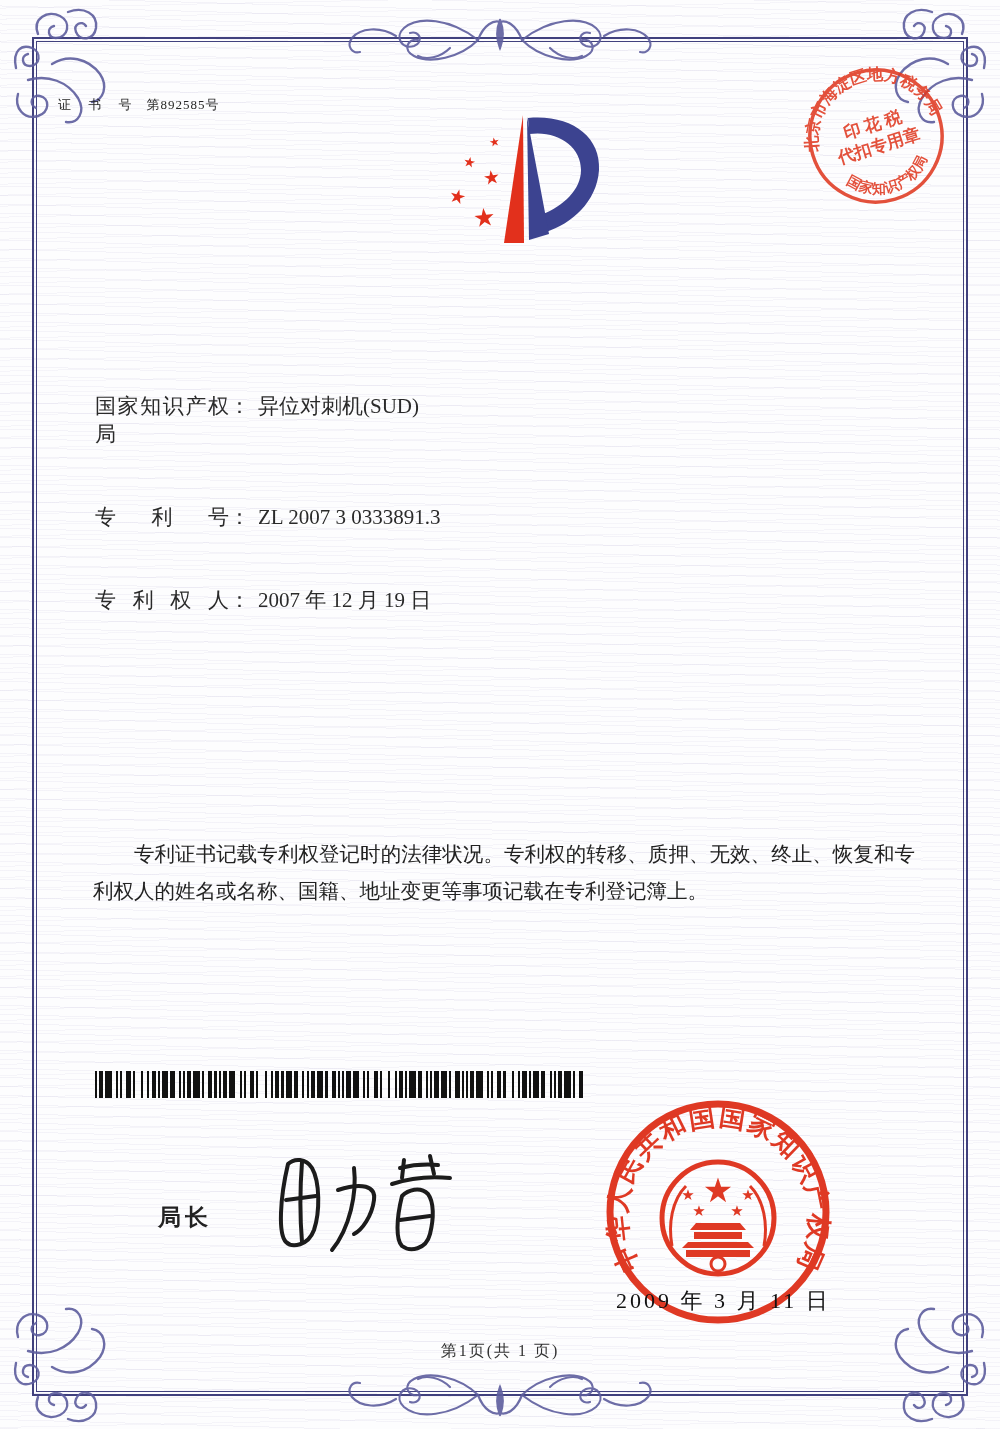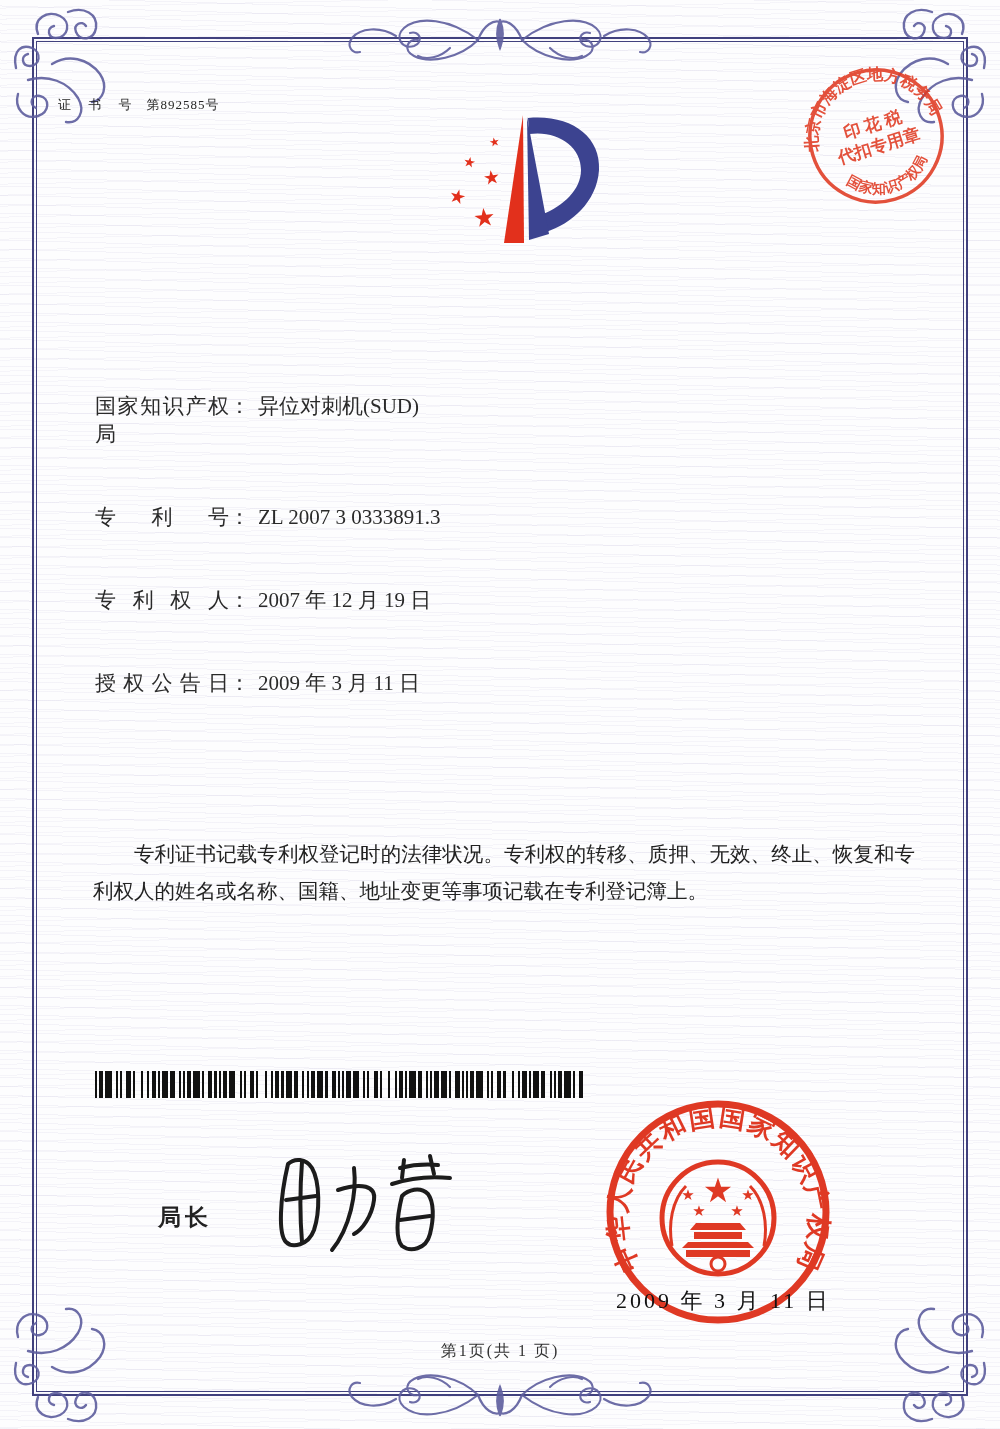--- a/index.html
+++ b/index.html
@@ -162,23 +162,20 @@
   <div class="fields">
     <div class="field">
       <span class="flabel">国家知识产权局</span><span class="fcolon">：</span><span>异位对刺机(SUD)</span>
     </div>
     <div class="field">
       <span class="flabel">专利号</span><span class="fcolon">：</span><span>ZL 2007 3 0333891.3</span>
     </div>
     <div class="field">
       <span class="flabel">专利权人</span><span class="fcolon">：</span><span>2007 年 12 月 19 日</span>
     </div>
-    <div class="field">
-      <span class="flabel">授权公告日</span><span class="fcolon">：</span><span>2009 年 3 月 11 日</span>
-    </div>
   </div>
 
   <div class="body-text">
     <p>专利证书记载专利权登记时的法律状况。专利权的转移、质押、无效、终止、恢复和专利权人的姓名或名称、国籍、地址变更等事项记载在专利登记簿上。</p>
   </div>
 
   <div class="barcode" id="barcode">
       <div style="width: 2.1px; background: rgb(17, 17, 17);"></div>
       <div style="width: 2.1px; background: transparent;"></div>
       <div style="width: 4.2px; background: rgb(17, 17, 17);"></div>

